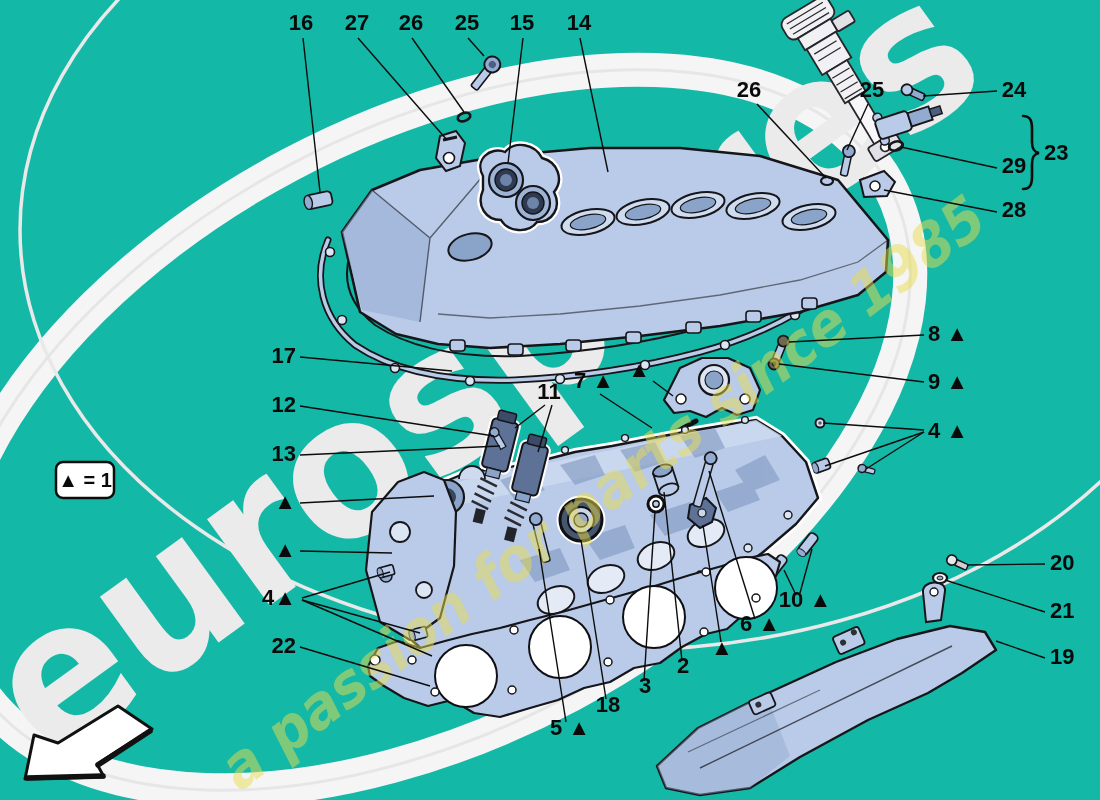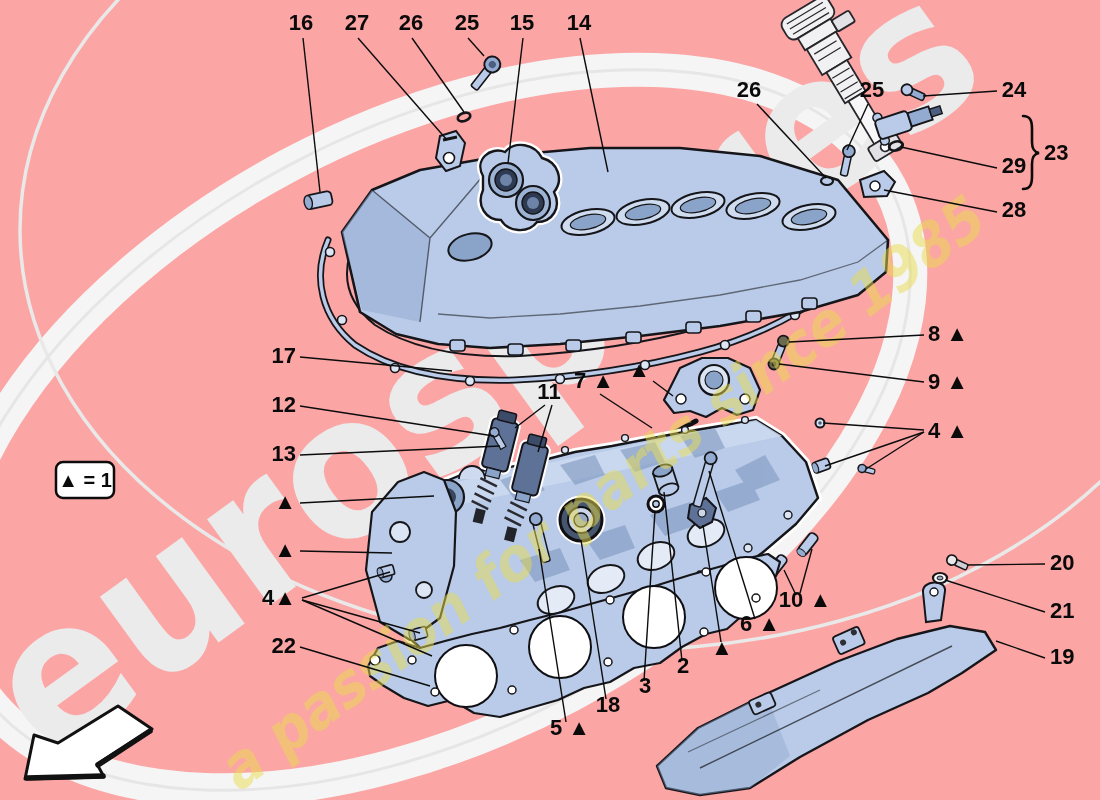--- a/index.html
+++ b/index.html
@@ -1,16 +1,16 @@
 <!DOCTYPE html>
 <html><head>
 <meta charset="utf-8">
 <style>
   html,body{margin:0;padding:0;background:#fff;}
-  .stage{position:relative;width:1100px;height:800px;background:#fca5a5;overflow:hidden;
+  .stage{position:relative;width:1100px;height:800px;background:#14b8a6;overflow:hidden;
          font-family:"Liberation Sans", sans-serif;}
   svg{position:absolute;left:0;top:0;}
   .lbl{font-family:"Liberation Sans","DejaVu Sans",sans-serif;font-weight:bold;font-size:22px;fill:#0a0a0a;}
   .lbl-legend{font-family:"Liberation Sans","DejaVu Sans",sans-serif;font-weight:bold;font-size:20px;fill:#0a0a0a;}
   .wm-brand{font-family:"DejaVu Sans",sans-serif;font-weight:bold;fill:#ebebeb;}
   .wm-tag{font-family:"DejaVu Sans",sans-serif;font-weight:bold;font-style:italic;fill:#e8dc4e;fill-opacity:0.5;}
   .leader{stroke:#0c0c0c;stroke-width:1.4;fill:none;}
   .outl{stroke:#16161a;fill:none;}
   text{user-select:none;}
 </style>

